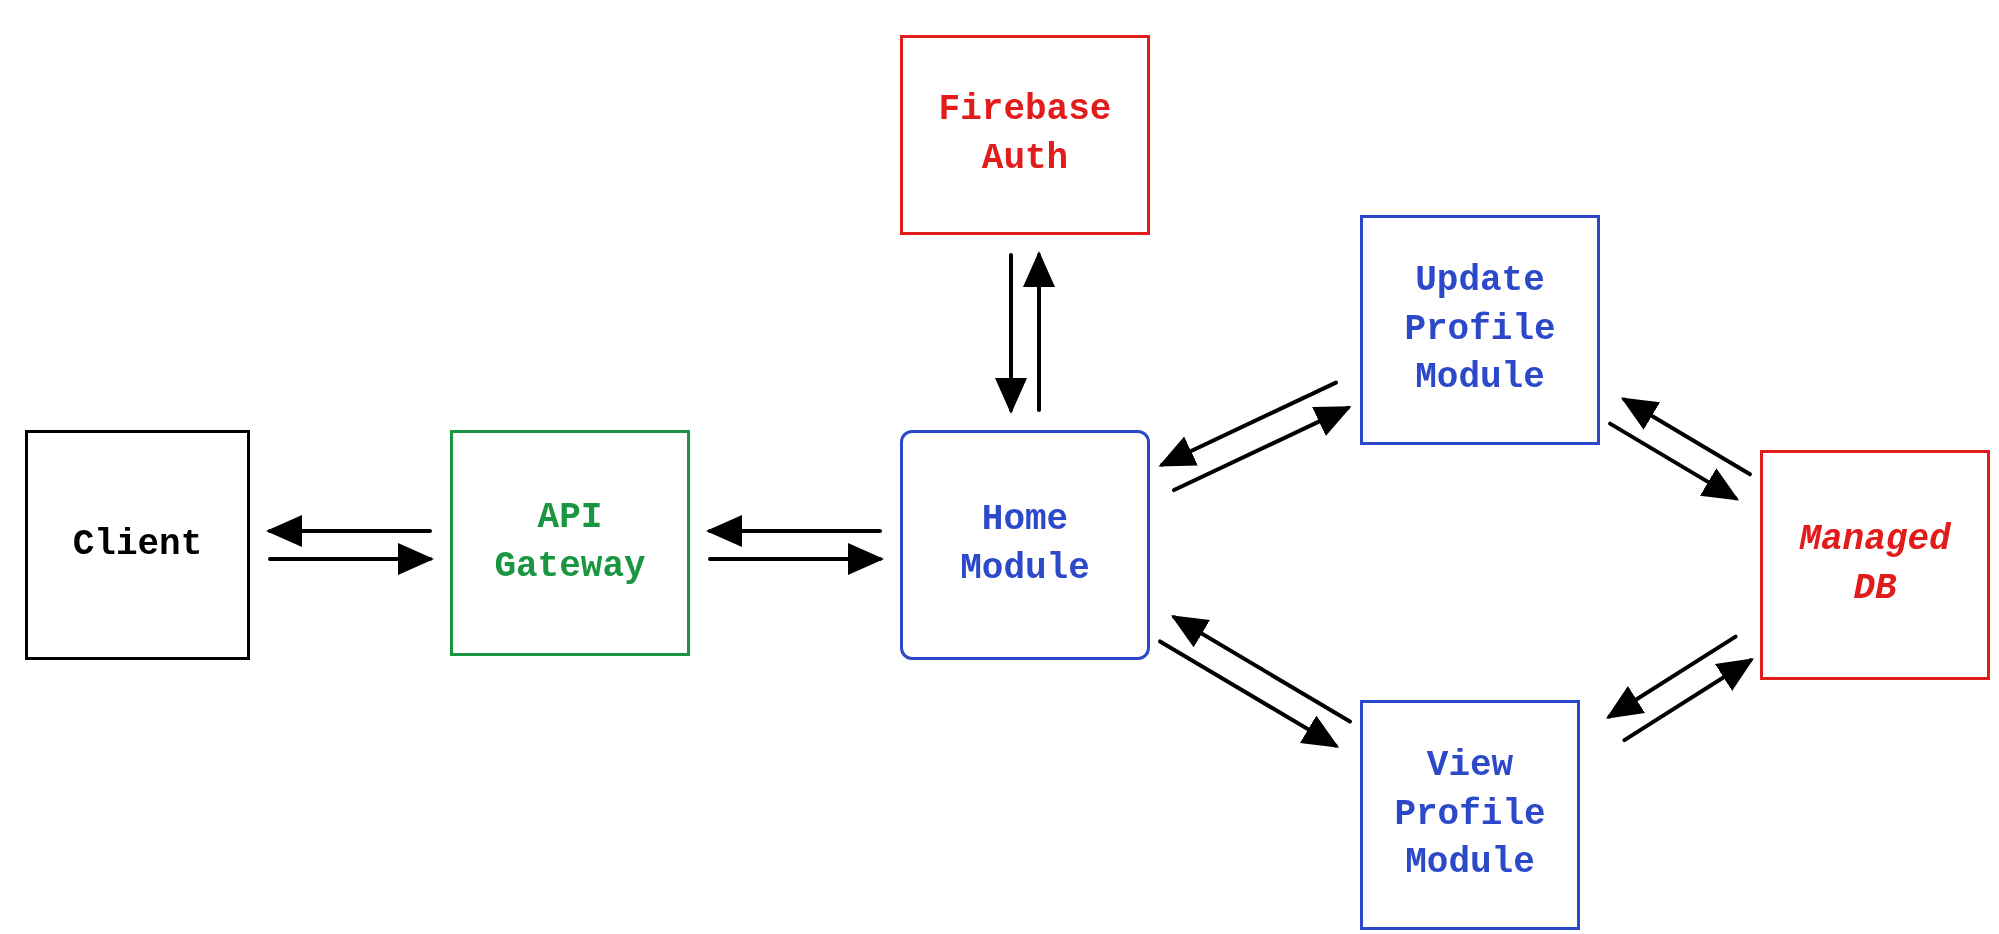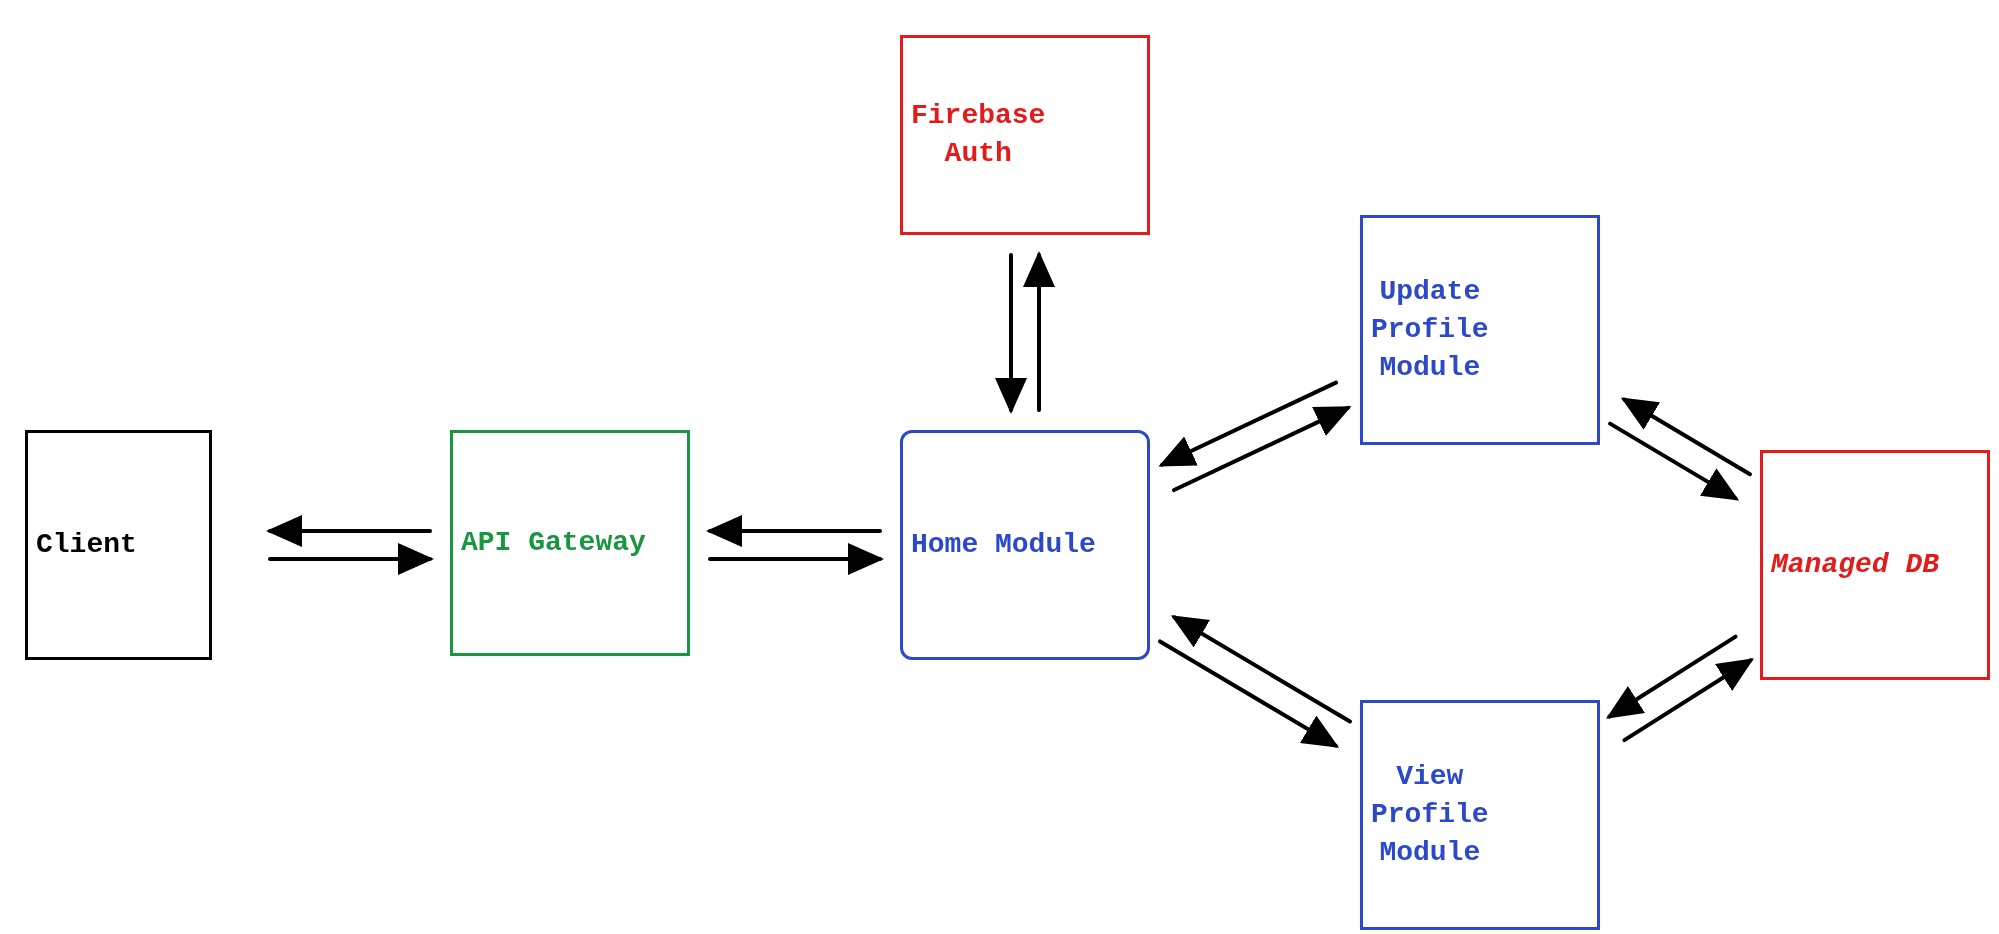--- a/index.html
+++ b/index.html
@@ -9,46 +9,47 @@
       height: 934px;
       position: relative;
       font-family: "Courier New", monospace;
       overflow: hidden;
     }
     .box {
       position: absolute;
       border: 3px solid;
       display: flex;
       align-items: center;
+      justify-content: center;
       text-align: center;
       font-weight: bold;
-      font-size: 28px;
+      font-size: 36px;
       line-height: 1.35;
       padding: 8px;
       background: #fff;
       white-space: pre-line;
     }
     .black { border-color: #000; color: #000; }
     .green { border-color: #1a9641; color: #1a9641; }
     .blue  { border-color: #2b49c8; color: #2b49c8; }
     .red   { border-color: #e21b1b; color: #e21b1b; }
     svg.arrows { position: absolute; top: 0; left: 0; width: 1999px; height: 934px; pointer-events: none; }
   </style>
 </head>
 <body>
 
-<div id="box-client" class="box black" style="left: 25px; top: 430px; width: 187px; height: 230px;"><span>Client</span></div>
+<div id="box-client" class="box black" style="left: 25px; top: 430px; width: 225px; height: 230px;"><span>Client</span></div>
 <div id="box-gateway" class="box green" style="left: 450px; top: 430px; width: 240px; height: 226px;"><span>API Gateway</span></div>
 <div id="box-home" class="box blue" style="left: 900px; top: 430px; width: 250px; height: 230px; border-radius: 12px;"><span>Home Module</span></div>
 <div id="box-firebase" class="box red" style="left: 900px; top: 35px; width: 250px; height: 200px;"><span>Firebase
 Auth</span></div>
 <div id="box-updateProfile" class="box blue" style="left: 1360px; top: 215px; width: 240px; height: 230px;"><span>Update
 Profile
 Module</span></div>
-<div id="box-viewProfile" class="box blue" style="left: 1360px; top: 700px; width: 240px; height: 230px;"><span>View
+<div id="box-viewProfile" class="box blue" style="left: 1360px; top: 700px; width: 220px; height: 230px;"><span>View
 Profile
 Module</span></div>
 <div id="box-db" class="box red" style="left: 1760px; top: 450px; width: 230px; height: 230px; font-style: italic;"><span>Managed DB</span></div>
 
 <svg class="arrows" id="arrows-svg">
   <defs>
     <marker id="arrowhead" markerWidth="10" markerHeight="10" refX="8" refY="4" orient="auto" markerUnits="strokeWidth">
       <path d="M0,0 L9,4 L0,8 Z" fill="#000"></path>
     </marker>
   </defs>

